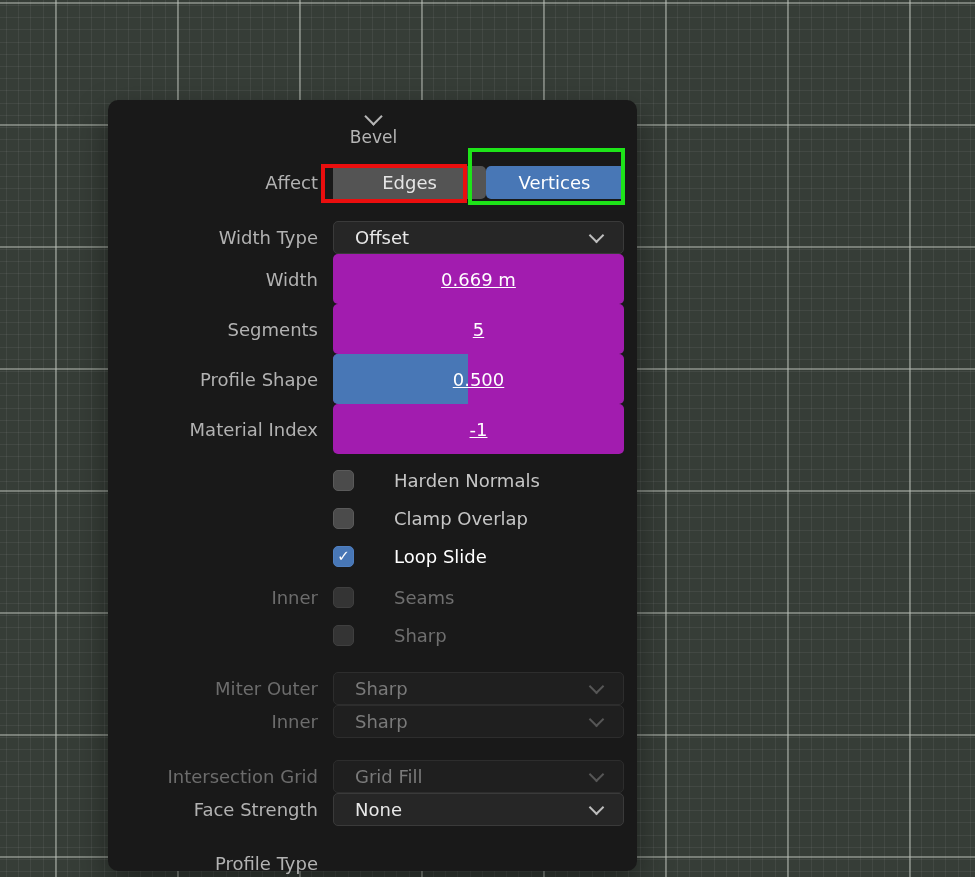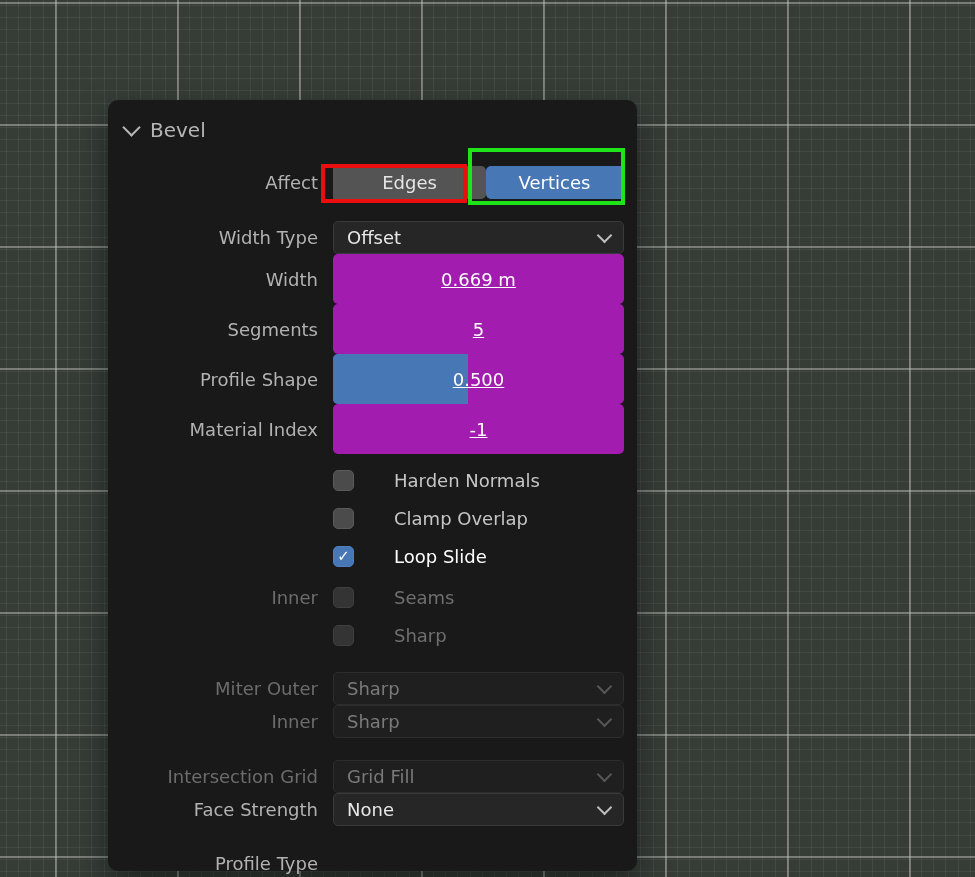--- a/index.html
+++ b/index.html
@@ -17,21 +17,21 @@
   }
 
   .panel{
     position:absolute;left:108px;top:100px;width:529px;height:771px;
     background:#191919;border-radius:10px;
     box-shadow:0 14px 34px rgba(0,0,0,0.45);
     color:#c7c7c7;font-size:18px;box-sizing:border-box;
     padding:0 13px 0 15px;
   }
 
-  .panel-header{display:flex;align-items:center;gap:12px;padding:16px 2px 0 2px;height:28px;color:#b5b5b5;font-size:20px;cursor:pointer;}
+  .panel-header{display:flex;align-items:center;gap:4px;padding:16px 2px 0 2px;height:28px;color:#b5b5b5;font-size:17px;cursor:pointer;flex-direction:column;}
   .chev-down{width:11px;height:11px;border-right:2px solid #b5b5b5;border-bottom:2px solid #b5b5b5;transform:rotate(45deg);margin-top:-6px;flex:0 0 auto;}
 
   .row{display:grid;grid-template-columns:195px 1fr;column-gap:15px;align-items:center;min-height:33px;}
   .row.cbrow{min-height:24px;}
   .rlabel{text-align:right;color:#b2b2b2;white-space:nowrap;}
   .rlabel.dim{color:#6c6c6c;}
 
   
   .mt22{margin-top:22px;} .mt8{} .mt14{margin-top:14px;}
   .mt17{margin-top:17px;} .mt25{margin-top:25px;} .mt21{margin-top:21px;}
@@ -44,21 +44,21 @@
   .seg.right{border-radius:0 5px 5px 0;flex:1;}
   .seg.w-vertices{width:137px;}
   .seg.w-super{width:137px;}
 
   
   .ann{position:absolute;box-sizing:border-box;z-index:6;pointer-events:none;}
   .ann.red{left:-12px;top:-2px;width:146px;height:39px;border:4px solid #ea0e0e;}
   .ann.green{left:135px;top:-18px;width:157px;height:57px;border:4px solid #1ee419;}
 
   
-  .dd{height:33px;background:#262626;border:1px solid #3a3a3a;border-radius:5px;display:flex;align-items:center;justify-content:space-between;padding:0 13px;color:#e8e8e8;box-sizing:border-box;cursor:pointer;}
+  .dd{height:33px;background:#262626;border:1px solid #3a3a3a;border-radius:5px;display:flex;align-items:center;justify-content:space-between;padding:0 21px;color:#e8e8e8;box-sizing:border-box;cursor:pointer;}
   .dd .chev-sm{width:9px;height:9px;border-right:2px solid #bdbdbd;border-bottom:2px solid #bdbdbd;transform:rotate(45deg);margin-top:-5px;flex:0 0 auto;}
   .dd.disabled{background:#1f1f1f;border-color:#2d2d2d;color:#7a7a7a;cursor:default;}
   .dd.disabled .chev-sm{border-color:#565656;}
 
   
   .field{height:50px;background:#a21caf;border-radius:5px;display:flex;align-items:center;justify-content:center;color:#ffffff;cursor:pointer;text-decoration:underline;}
   .slider{position:relative;overflow:hidden;}
   .slider .fill{position:absolute;left:0;top:0;bottom:0;background:#4877b6;}
   .slider .val{position:relative;z-index:1;}
 

